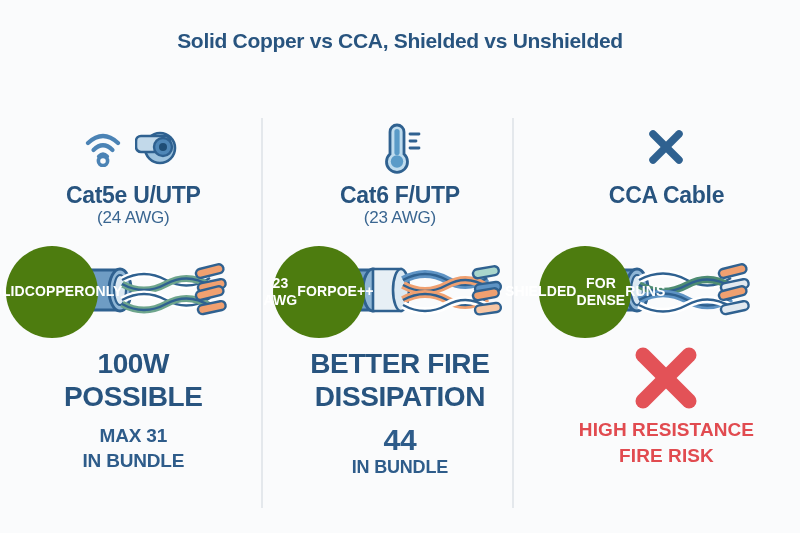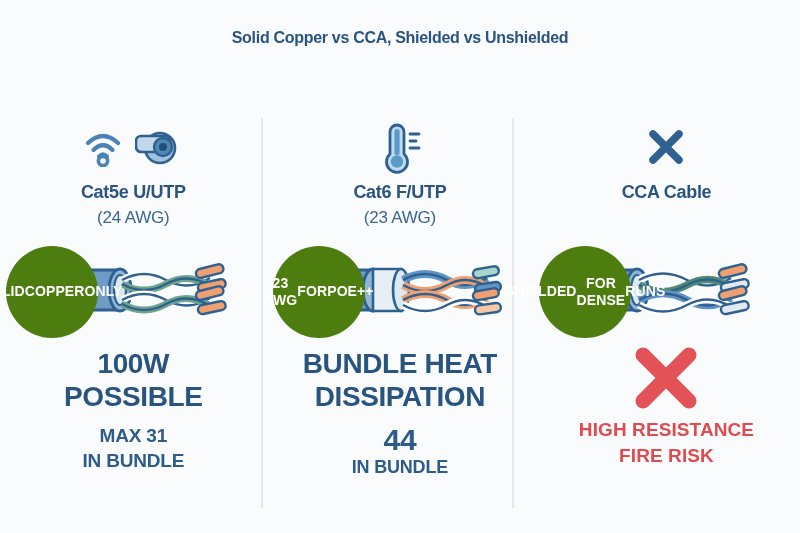--- a/index.html
+++ b/index.html
@@ -13,21 +13,21 @@
   }
   #infographic { position:relative; width:800px; height:533px; }
 
   
   .header { position:absolute; top:22px; left:0; width:800px; text-align:center; }
   .title-main {
     font-size:30px; font-weight:bold; color:#28547F;
     letter-spacing:-0.2px; line-height:1.18;
   }
   .title-sub {
-    font-size:16px; font-weight:bold; color:#28547F;
+    font-size:21px; font-weight:bold; color:#28547F;
     letter-spacing:-0.3px; line-height:1.25; margin-top:6px;
   }
 
   
   .columns { position:absolute; top:112px; left:0; width:800px; height:400px; display:flex; }
   .col { position:relative; width:266.6px; height:100%; }
   .divider {
     position:absolute; top:6px; width:2px; height:390px;
     background:#E4E8EC;
   }
@@ -36,21 +36,21 @@
 
   
   .icon-row {
     position:absolute; top:4px; left:0; width:100%;
     height:62px; display:flex; align-items:center; justify-content:center; gap:8px;
   }
 
   
   .cable-name {
     position:absolute; top:70px; left:0; width:100%;
-    text-align:center; font-size:18px; font-weight:bold;
+    text-align:center; font-size:23px; font-weight:bold;
     color:#28547F; letter-spacing:-0.3px;
   }
   .cable-awg {
     position:absolute; top:96px; left:0; width:100%;
     text-align:center; font-size:17px; font-weight:normal;
     color:#3A6691; letter-spacing:-0.2px;
   }
 
   
   .cable-zone { position:absolute; top:128px; left:0; width:100%; height:100px; }
@@ -219,21 +219,21 @@
           </g>
         </svg>
         <div class="badge">
           <span>23 AWG</span>
           <span>FOR</span>
           <span>POE++</span>
         </div>
       </div>
 
       <div class="headline">
-        <div>BUNDLE HEAT</div>
+        <div>BETTER FIRE</div>
         <div>DISSIPATION</div>
       </div>
       <div class="subtext">
         <span class="big">44</span>
         <span class="sml">IN BUNDLE</span>
       </div>
     </div>
 
     <div class="col">
       <div class="icon-row">

